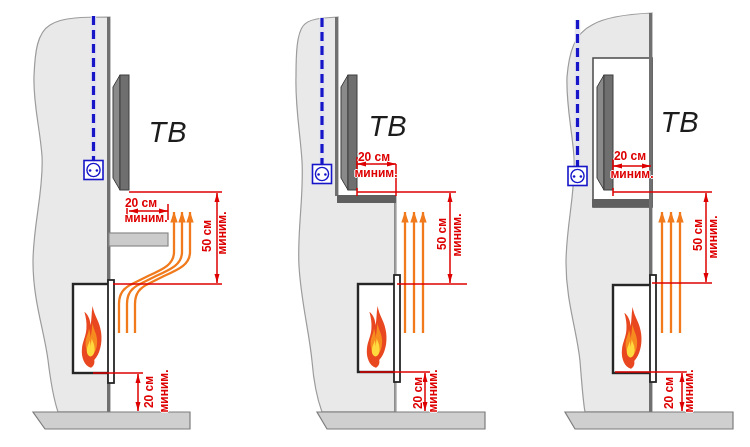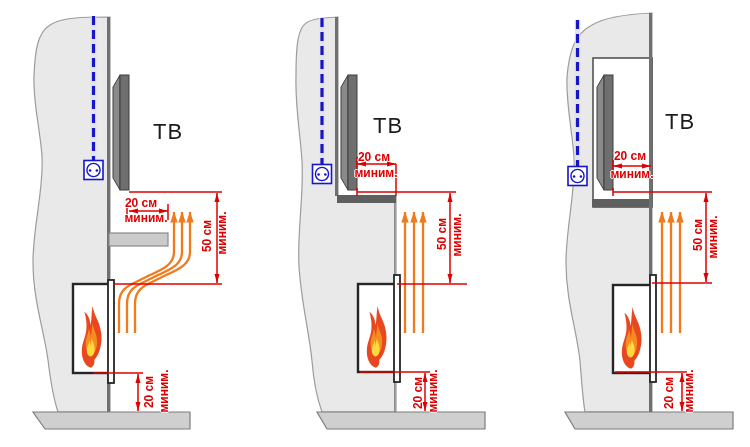--- a/index.html
+++ b/index.html
@@ -13,21 +13,21 @@
     --slab-edge:#7d7d7d;
     --tv:#6f6f6f;
     --tv-bevel:#8a8a8a;
     --ink:#1c1c1c;
   }
   html,body{margin:0;padding:0;background:#fff;}
   #stage{position:relative;width:750px;height:447px;background:#fff;overflow:hidden;
          font-family:"Liberation Sans",sans-serif;}
   #stage svg{position:absolute;left:0;top:0;}
   .lbl{position:absolute;transform:translate(-50%,-50%);white-space:nowrap;}
-  .tv{font-size:22px;color:var(--ink);letter-spacing:1px;}
+  .tv{font-size:29px;color:var(--ink);letter-spacing:1px;font-style:italic;}
   .dim{font-size:12px;font-weight:bold;color:var(--red);line-height:12px;
        text-shadow:1px 0 0 #fff,-1px 0 0 #fff,0 1px 0 #fff,0 -1px 0 #fff;}
   .rot{transform:translate(-50%,-50%) rotate(-90deg);}
 </style>
 </head>
 <body>
 
 <div id="stage">
 
 <svg width="750" height="447" viewBox="0 0 750 447">

